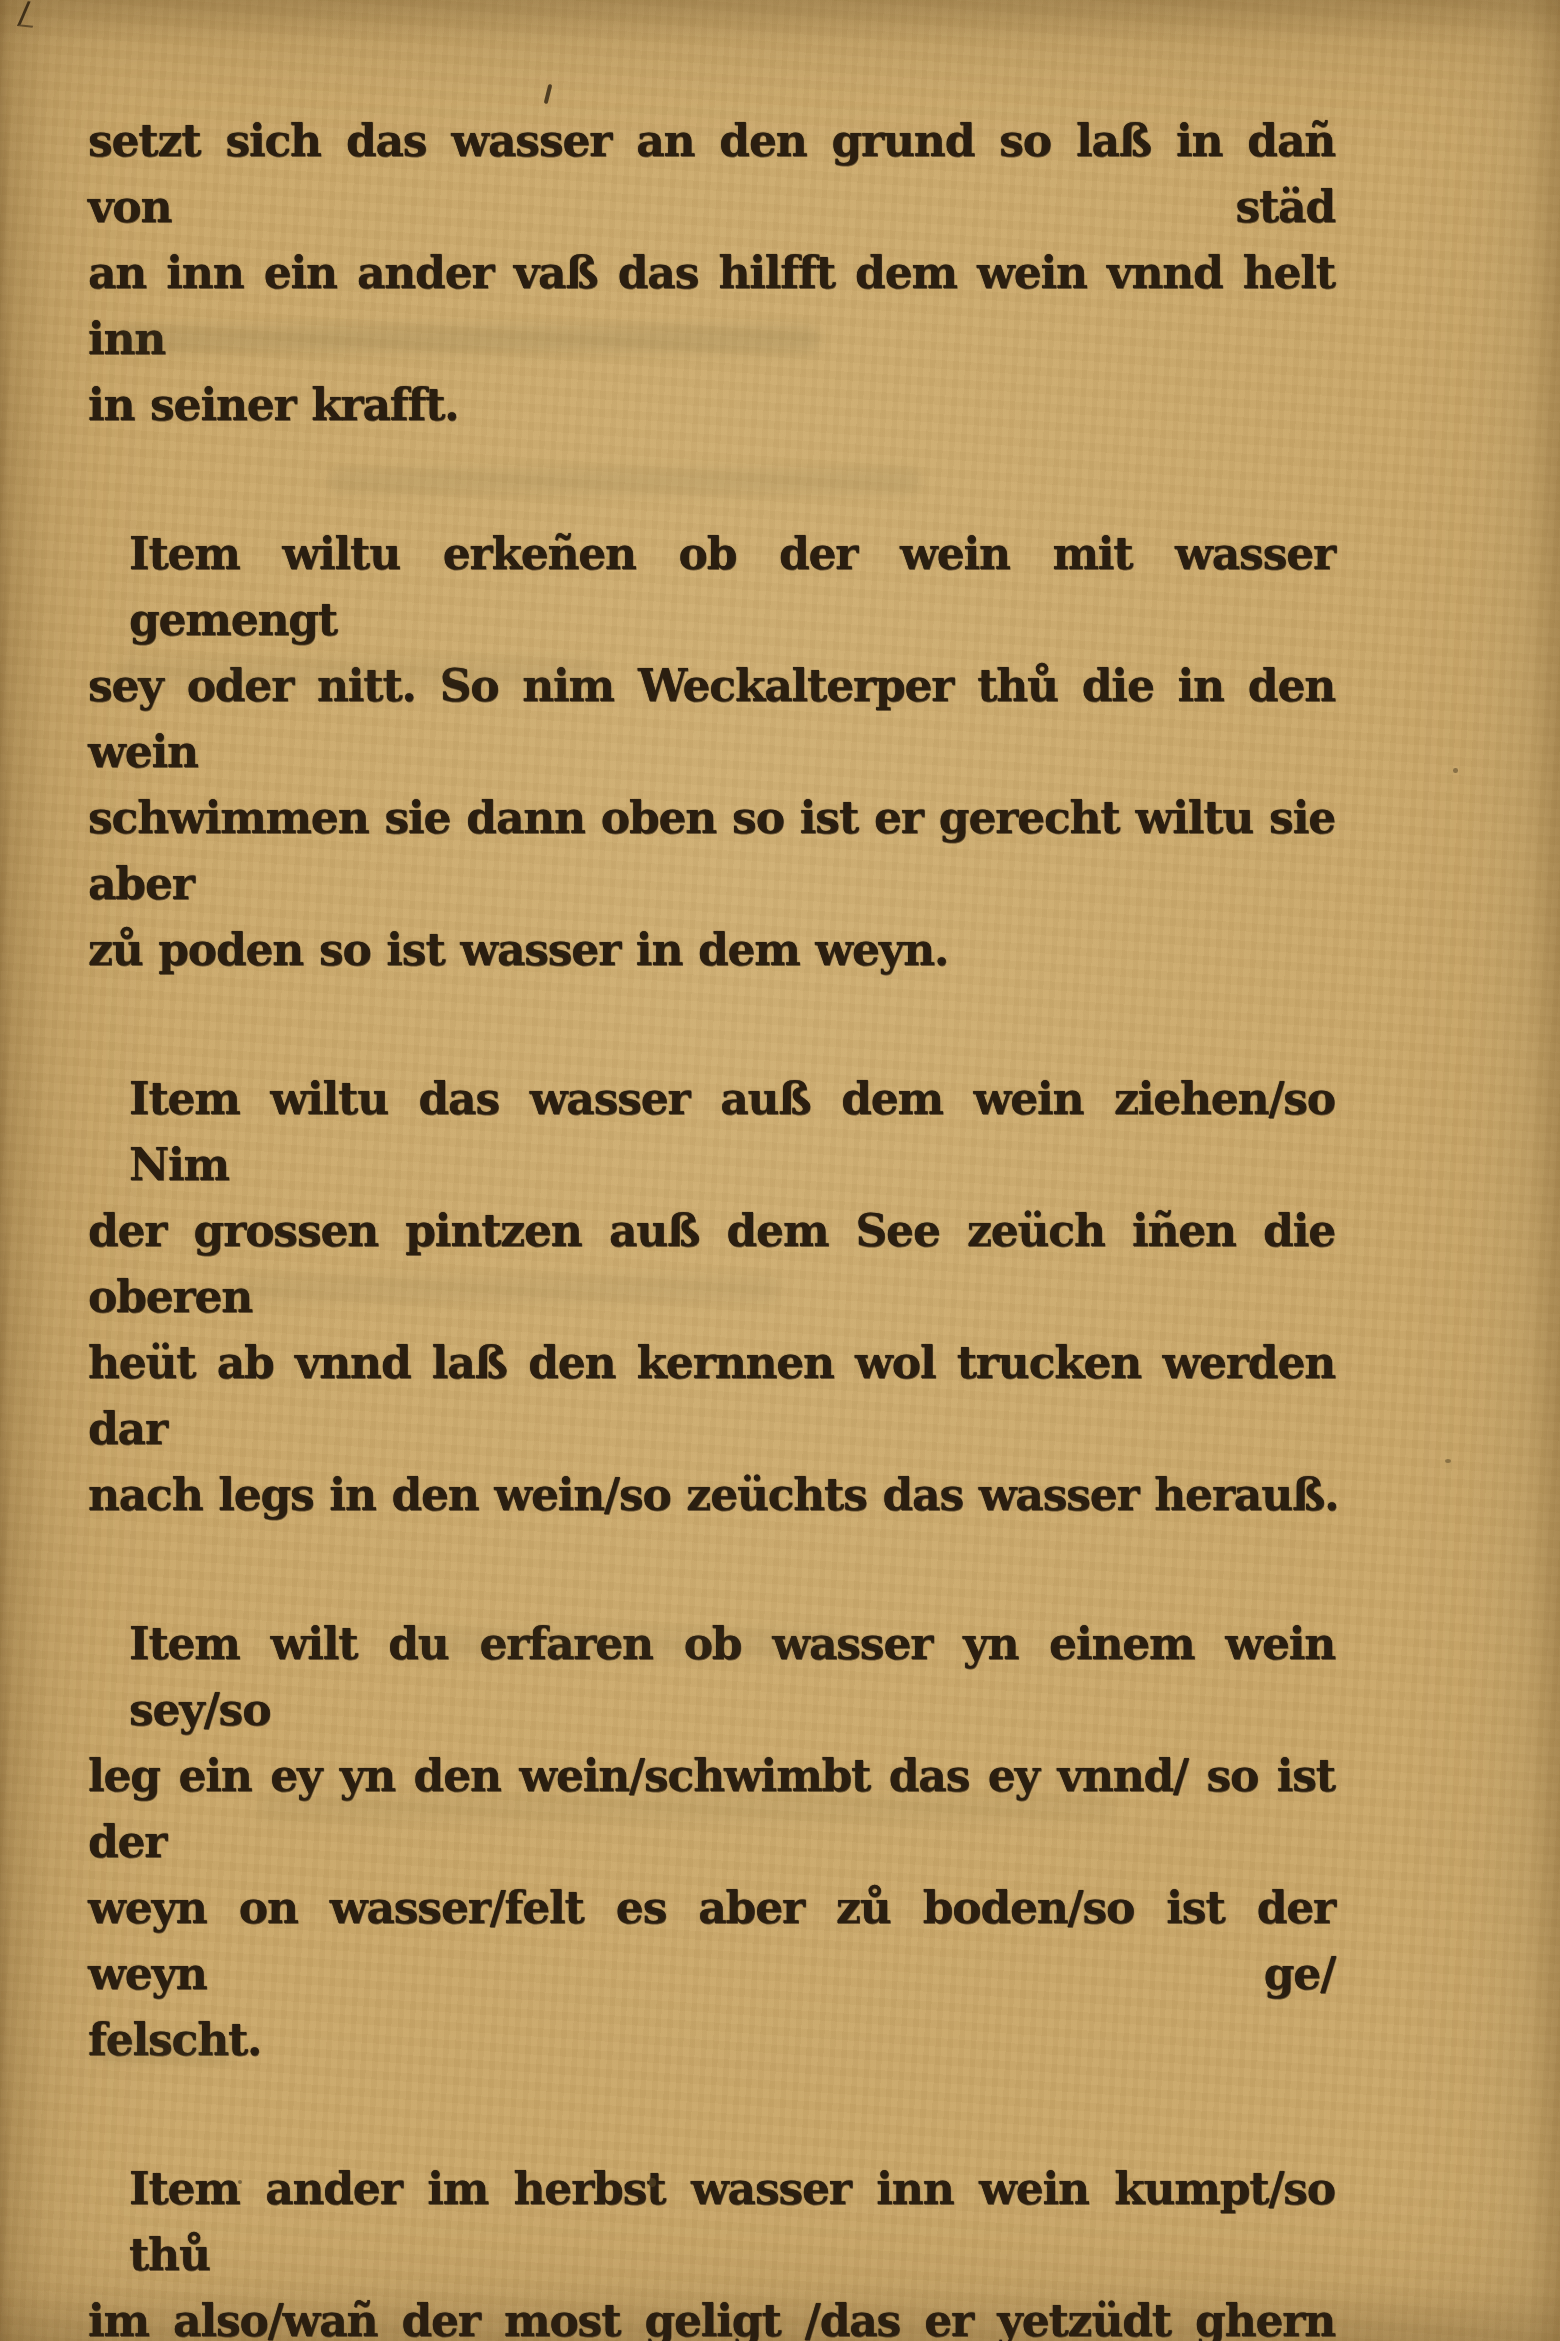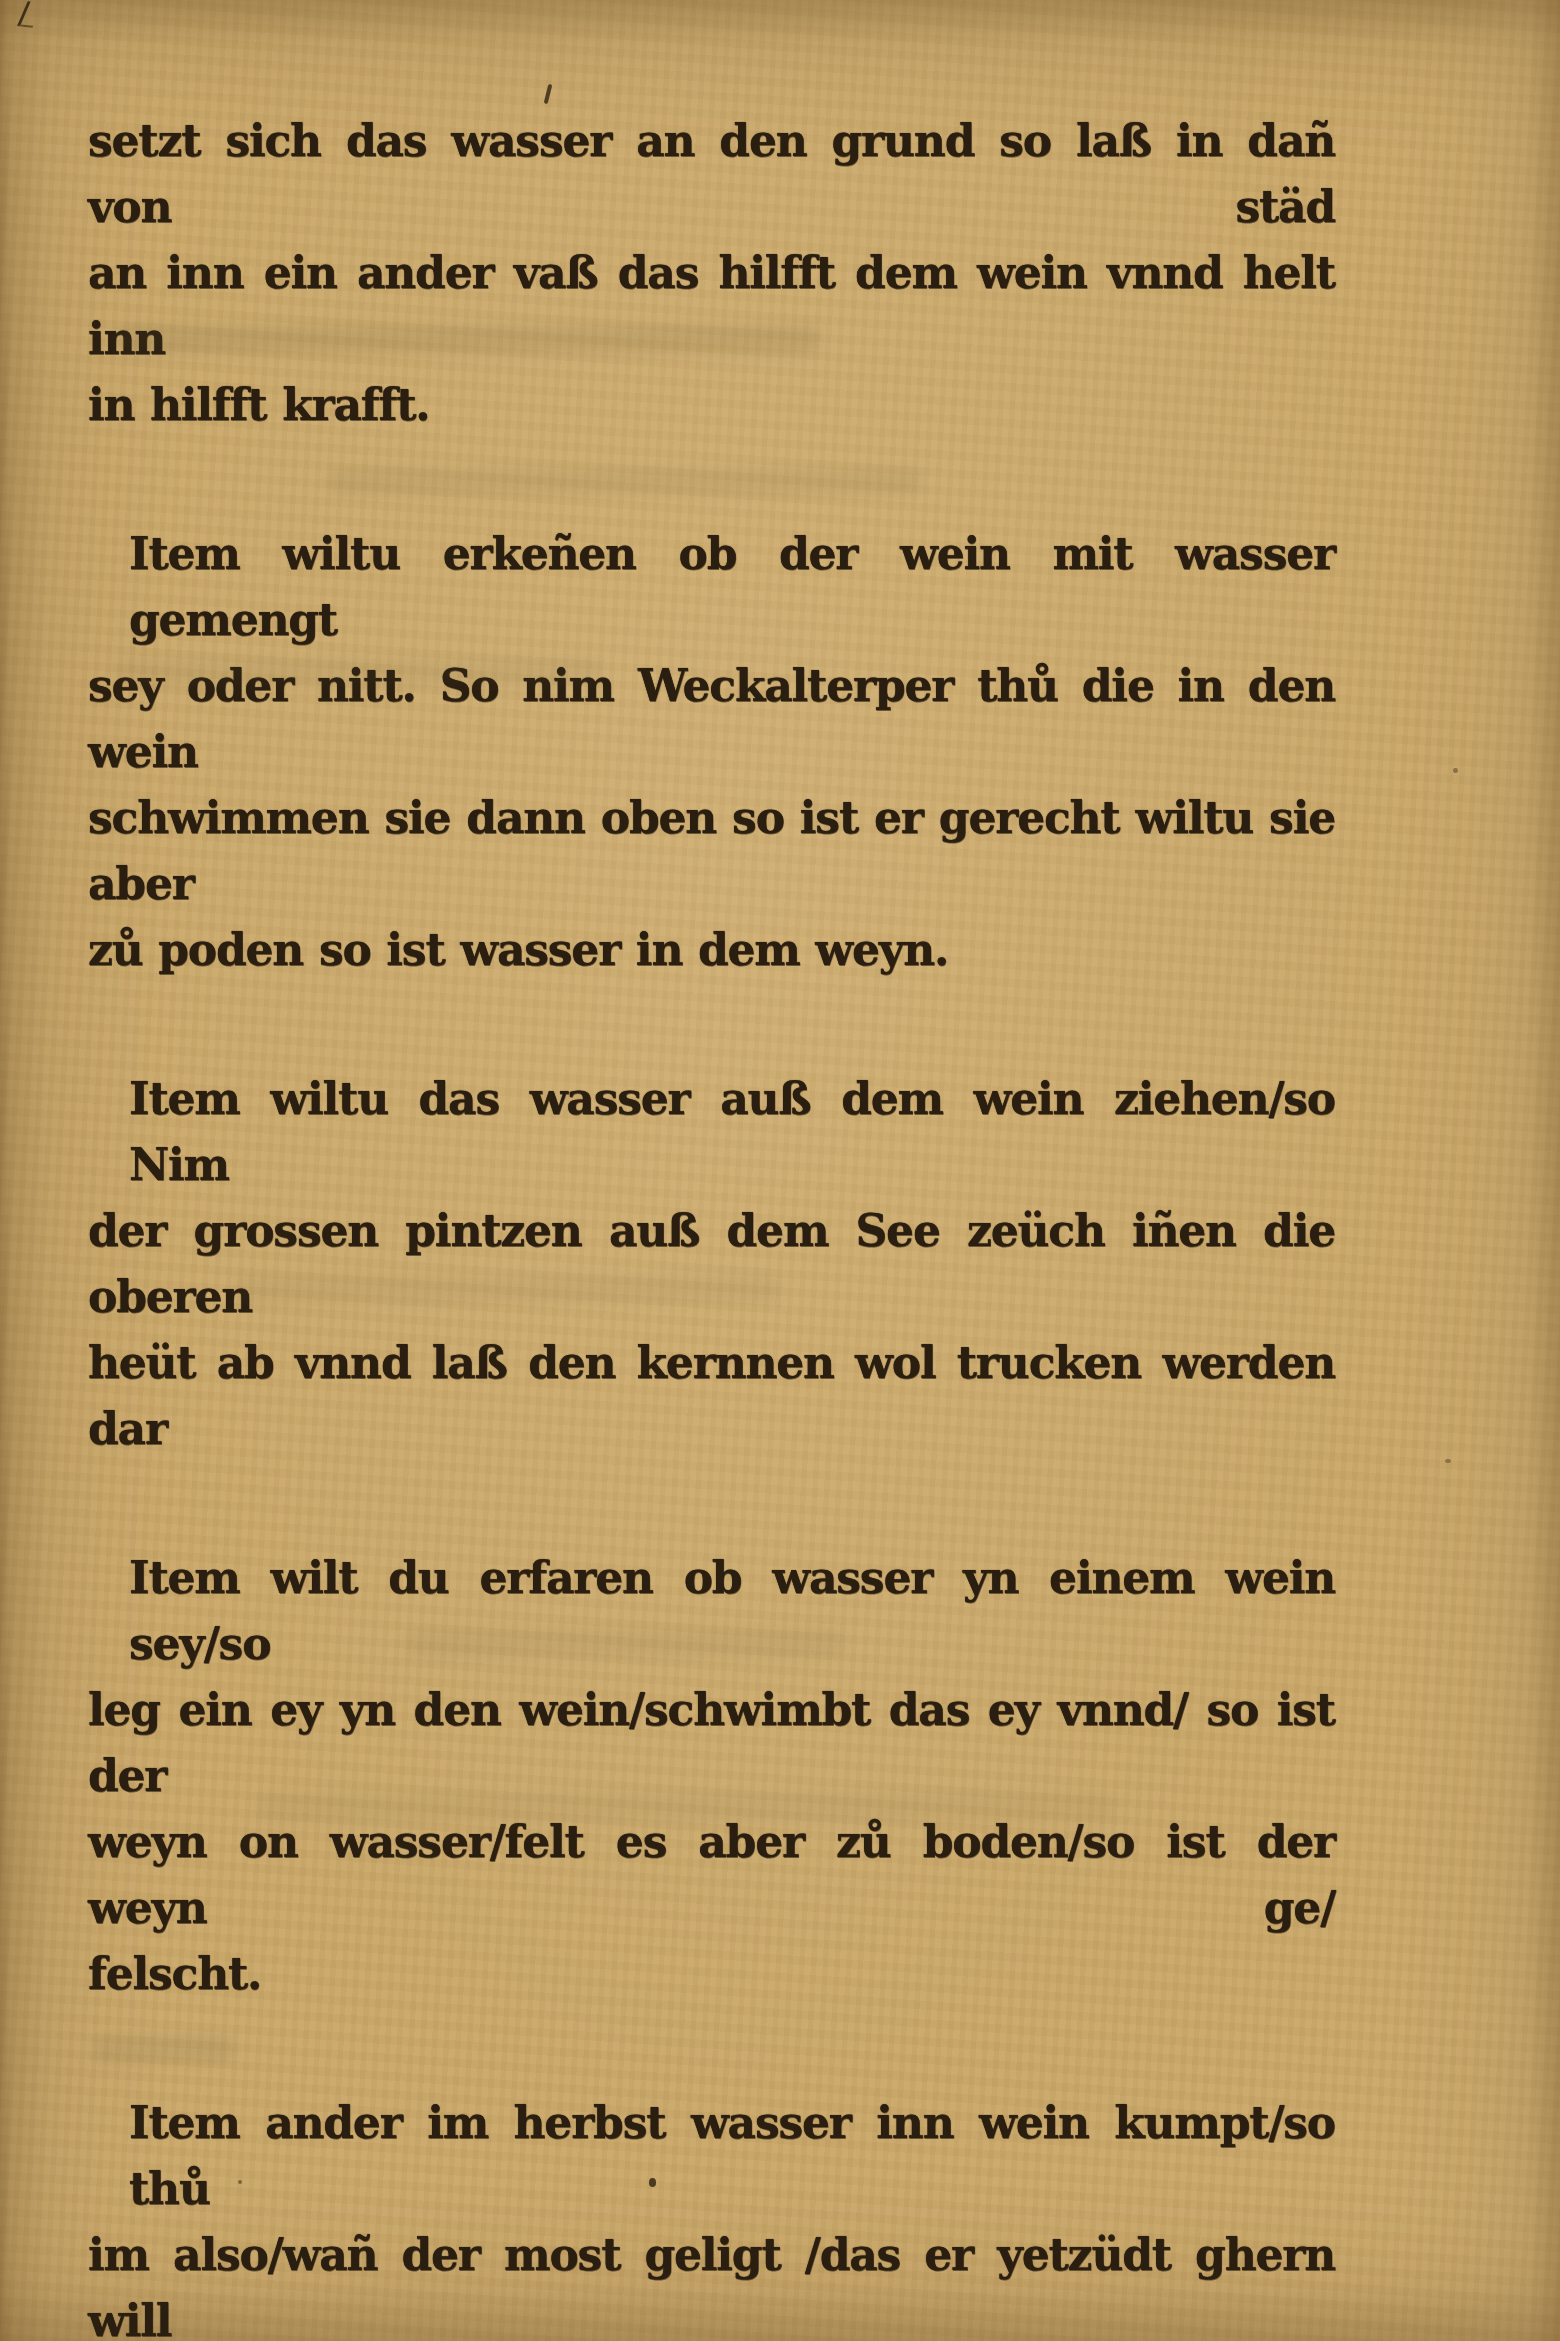--- a/index.html
+++ b/index.html
@@ -82,32 +82,33 @@
 <body>
 
 <div class="page">
   <div class="corner-mark"></div>
   <div class="tick-mark"></div>
 
   <div class="text-block">
       <div class="para">
         <div class="line j">setzt sich das wasser an den grund so laß in dañ von städ</div>
         <div class="line j">an inn ein ander vaß das hilfft dem wein vnnd helt inn</div>
-        <div class="line">in hilfft krafft.</div>
+        <div class="line">in seiner krafft.</div>
       </div>
       <div class="para">
         <div class="line j first-indent">Item wiltu erkeñen ob der wein mit wasser gemengt</div>
         <div class="line j">sey oder nitt. So nim Weckalterper thů die in den wein</div>
         <div class="line j">schwimmen sie dann oben so ist er gerecht wiltu sie aber</div>
         <div class="line">zů poden so ist wasser in dem weyn.</div>
       </div>
       <div class="para">
         <div class="line j first-indent">Item wiltu das wasser auß dem wein ziehen/so Nim</div>
         <div class="line j">der grossen pintzen auß dem See zeüch iñen die oberen</div>
         <div class="line j">heüt ab vnnd laß den kernnen wol trucken werden dar</div>
+        <div class="line">nach legs in den wein/so zeüchts das wasser herauß.</div>
       </div>
       <div class="para">
         <div class="line j first-indent">Item wilt du erfaren ob wasser yn einem wein sey/so</div>
         <div class="line j">leg ein ey yn den wein/schwimbt das ey vnnd/ so ist der</div>
         <div class="line j">weyn on wasser/felt es aber zů boden/so ist der weyn ge/</div>
         <div class="line">felscht.</div>
       </div>
       <div class="para">
         <div class="line j first-indent">Item ander im herbst wasser inn wein kumpt/so thů</div>
         <div class="line j">im also/wañ der most geligt /das er yetzüdt ghern will</div>

